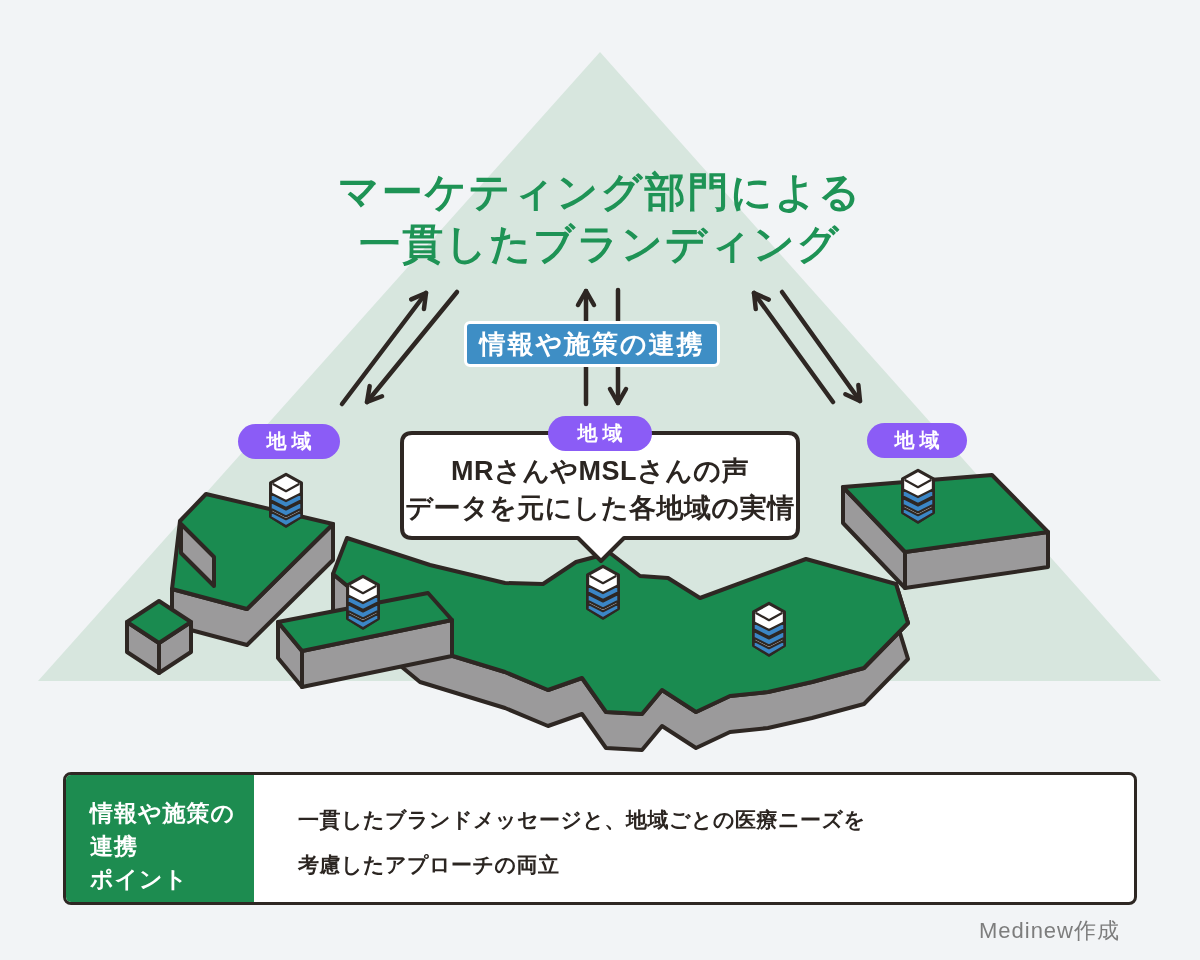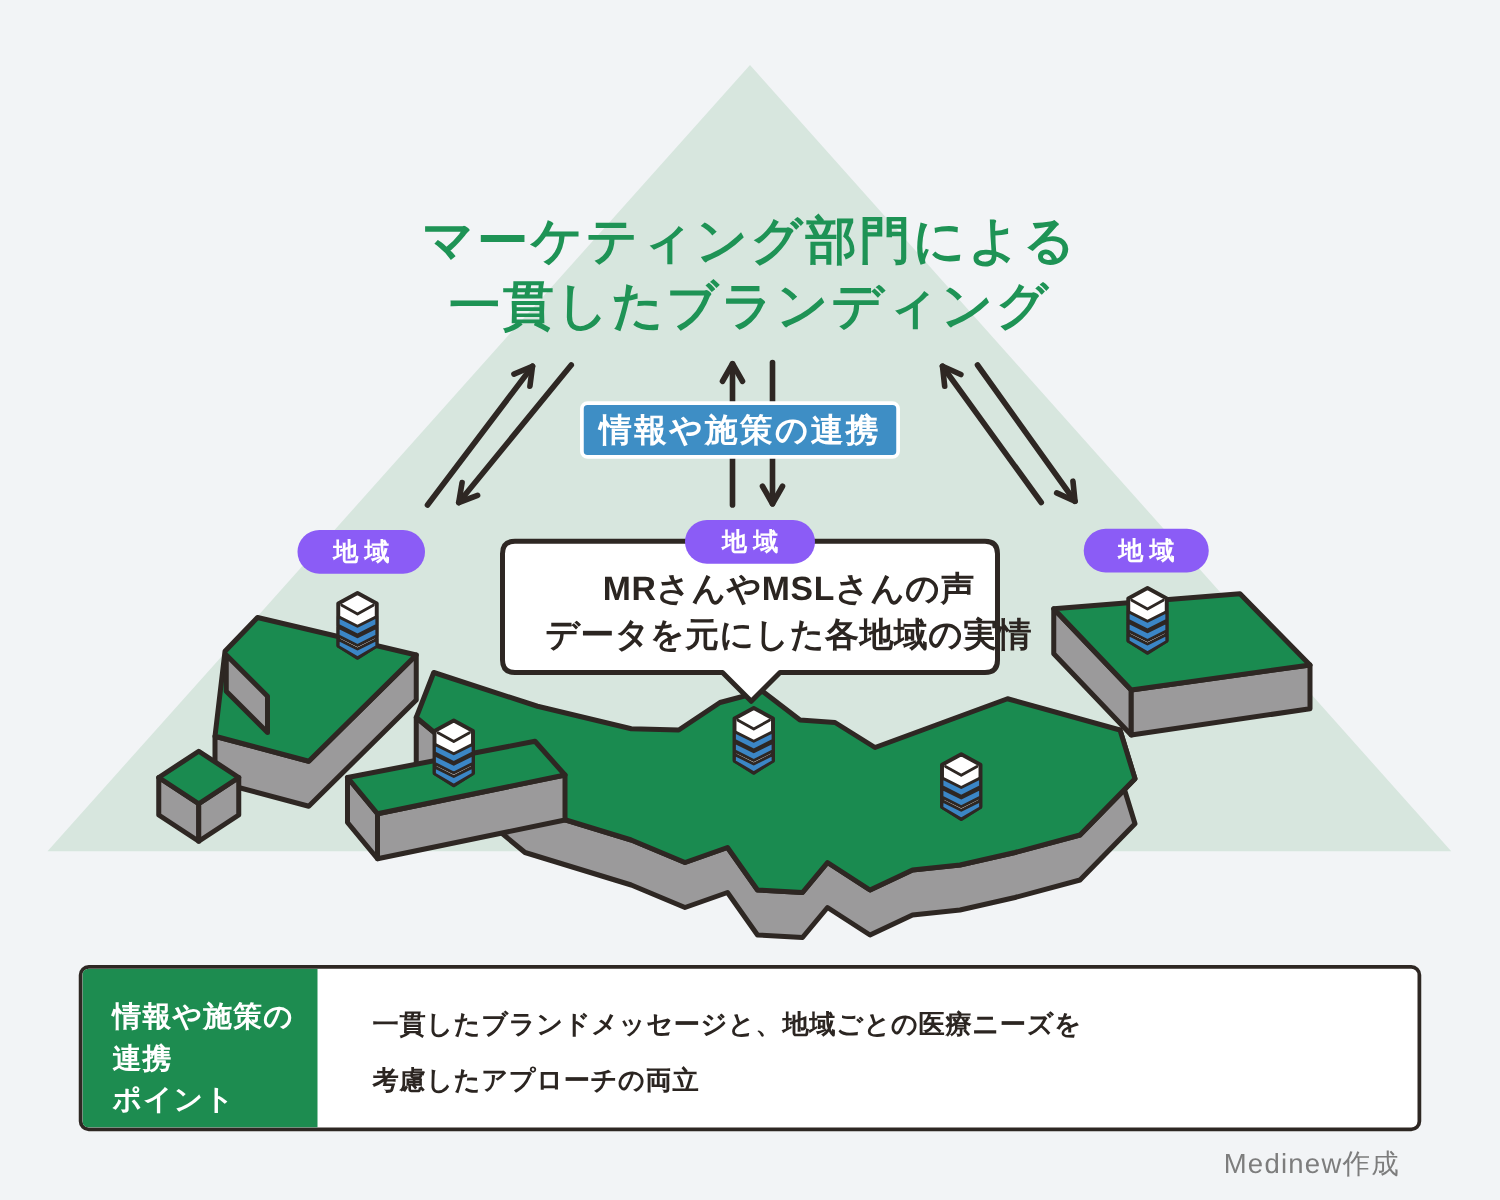--- a/index.html
+++ b/index.html
@@ -33,21 +33,21 @@
   }
   .pill-left{left:238px;top:424px;width:102px;}
   .pill-mid{left:548px;top:416px;width:104px;}
   .pill-right{left:867px;top:423px;width:100px;}
 
   .bubble-text{
     position:absolute;left:402px;top:433px;width:396px;height:105px;z-index:4;
     display:flex;flex-direction:column;align-items:center;justify-content:center;
     padding-top:8px;box-sizing:border-box;
     color:#2b2521;font-weight:800;font-size:27px;line-height:37px;
-    text-align:center;letter-spacing:0.5px;margin-left:31px;
+    text-align:center;letter-spacing:0.5px;
   }
 
   .bottom-box{
     position:absolute;left:63px;top:772px;width:1074px;height:133px;z-index:3;
     background:#ffffff;border:3px solid #2e2723;border-radius:8px;
     box-sizing:border-box;display:flex;overflow:hidden;
   }
   .bottom-sidebar{
     width:188px;flex:0 0 188px;background:#1d8c50;
     color:#ffffff;font-weight:800;font-size:23px;line-height:33px;

